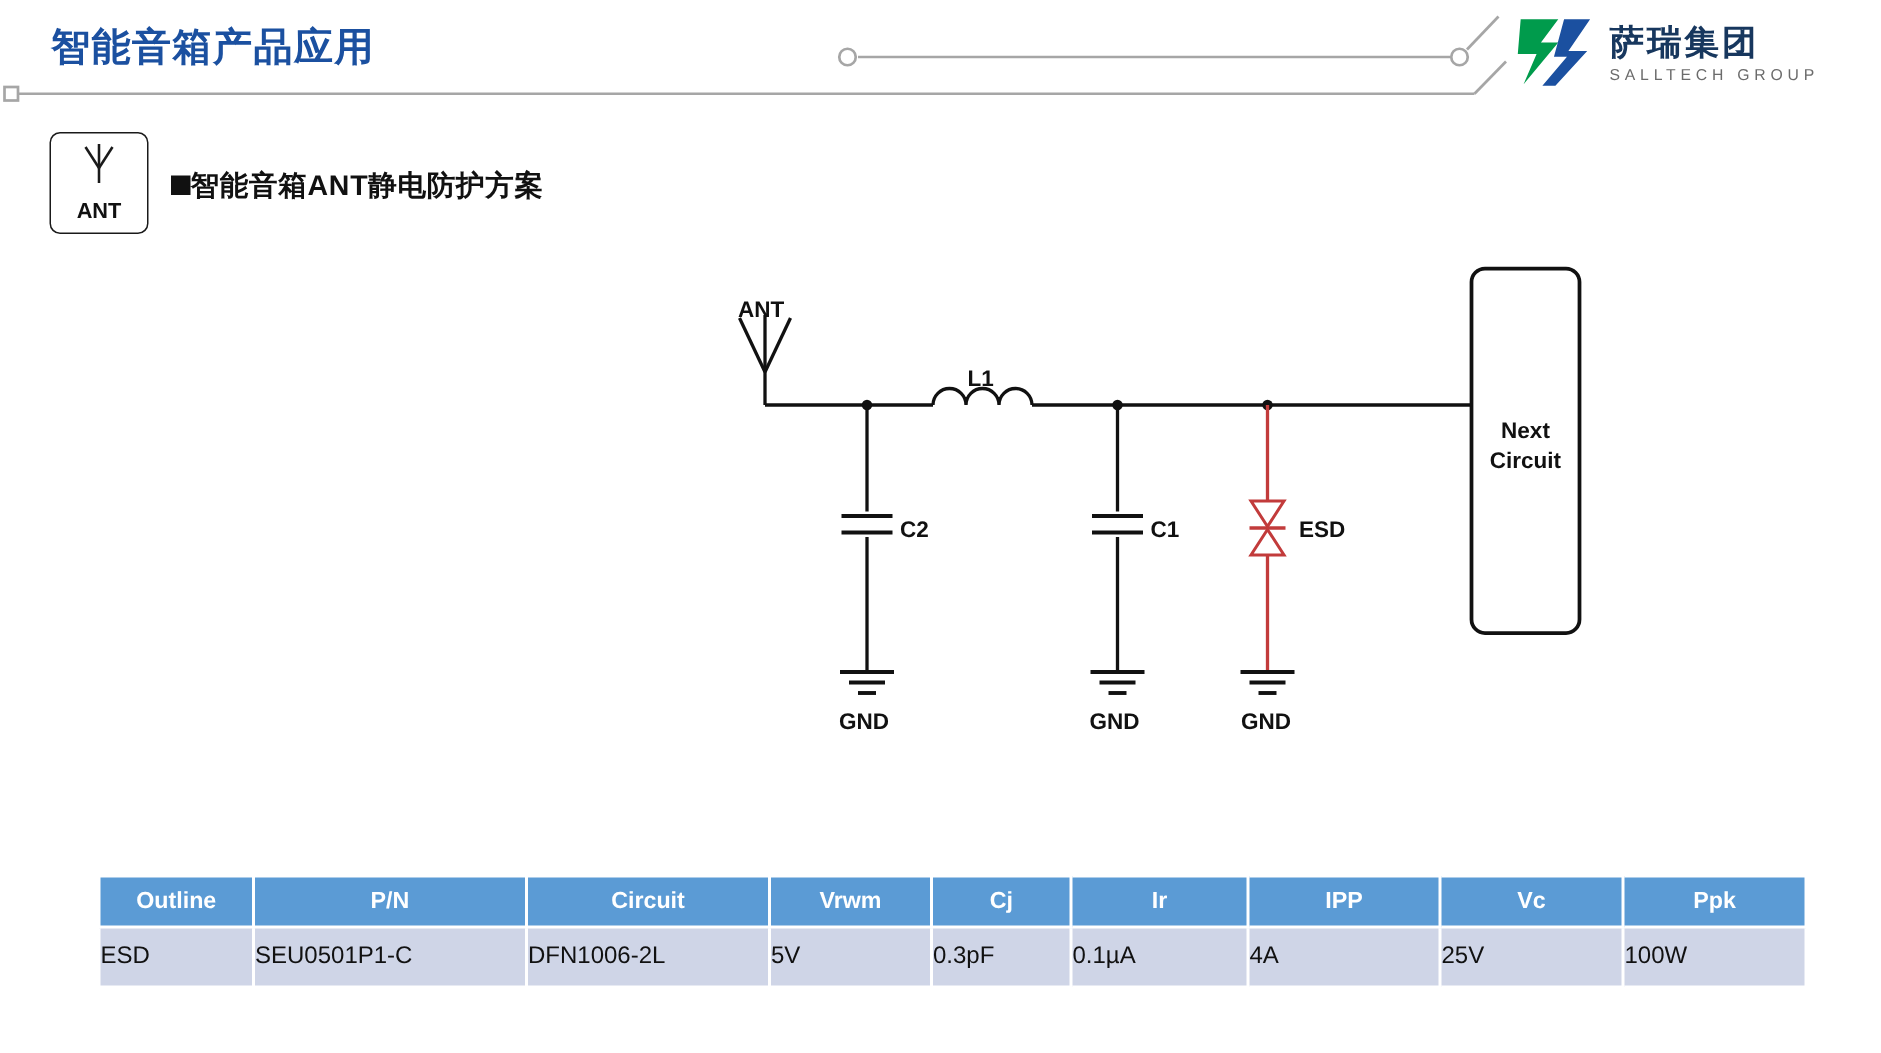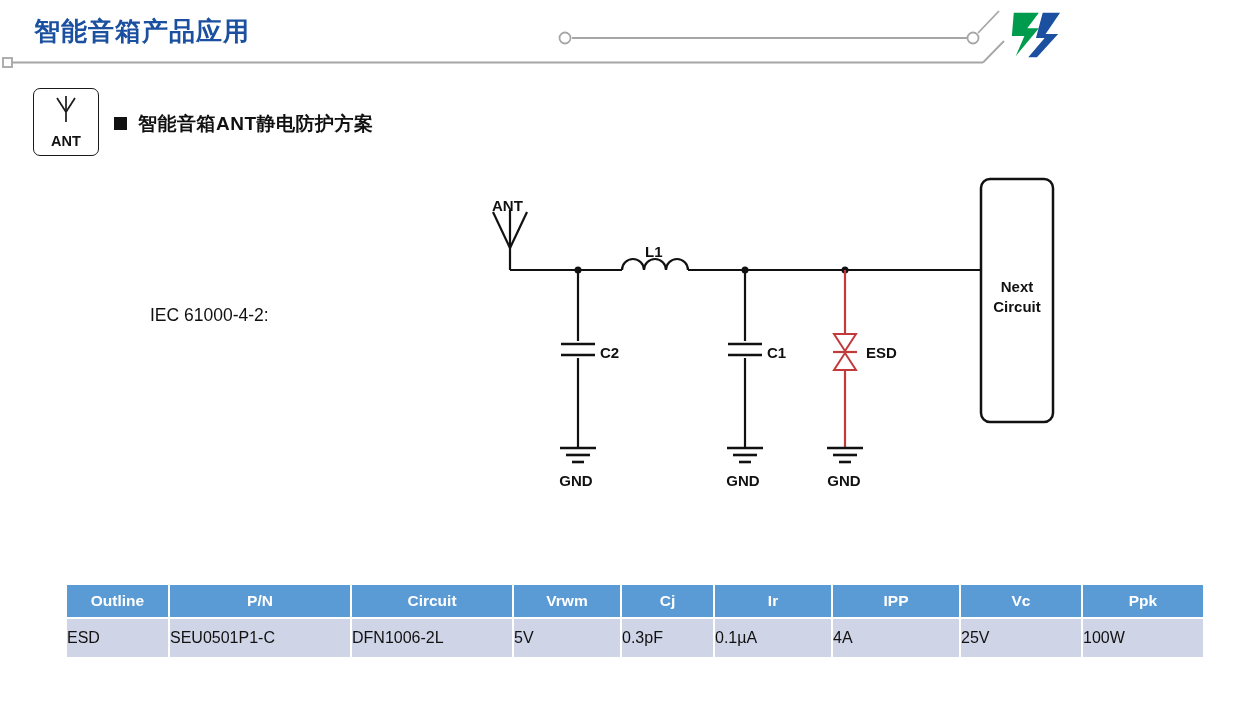--- a/index.html
+++ b/index.html
@@ -15,21 +15,21 @@
 
   .logo { left:1006px; top:8px; display:flex; align-items:center; gap:9px; }
   .logo-cn { font-size:23px; font-weight:bold; color:#17375E; letter-spacing:2px; line-height:26px; }
   .logo-en { font-size:10.5px; color:#6b6b6b; letter-spacing:3.2px; margin-top:3px; }
 
   .ant-box { left:33px; top:88px; width:66px; height:68px; border:1.5px solid #1a1a1a; border-radius:7px;
              display:flex; flex-direction:column; align-items:center; justify-content:space-between; padding:5px 0 6px; background:#fff; }
   .ant-glyph line { stroke:#1a1a1a; stroke-width:1.7px; }
   .ant-box-label { font-size:14.5px; font-weight:600; color:#111; }
 
-  .section-heading { left:114px; top:111px; display:flex; align-items:flex-start; gap:11px; }
+  .section-heading { left:114px; top:111px; display:flex; align-items:flex-start; }
   .bullet { width:13px; height:13px; background:#111; margin-top:6px; flex:0 0 auto; }
   .heading-text { font-size:19px; font-weight:bold; color:#111; letter-spacing:0.5px; }
 
   .iec-note { left:150px; top:299px; font-size:17.5px; color:#111; line-height:33px; }
 
   .circuit { left:0; top:160px; }
   .circuit line, .circuit path { stroke:#111; stroke-width:2.2px; fill:none; }
   .circuit .plate line, .circuit line.plate { stroke-width:2.6px; }
   .circuit .dot { fill:#111; stroke:none; }
   .circuit .esd line { stroke:#C23B3B; }
@@ -58,38 +58,41 @@
     <rect x="3" y="58" width="9" height="9"></rect>
     <line x1="12" y1="62.5" x2="983" y2="62.5"></line>
     <line x1="983" y1="62.5" x2="1004" y2="41"></line>
   </svg>
 
   <div class="abs logo">
     <svg width="58" height="54" viewBox="0 0 60 56">
       <polygon points="8,5 34,5 22,21 34,21 10,50 19,29 6,29" fill="#009B4C"></polygon>
       <polygon points="38,5 56,5 41,27 54,27 32,51 23,51 40,31 31,31" fill="#1B50A0"></polygon>
     </svg>
+    <div class="logo-text">
+      <div class="logo-cn">萨瑞集团</div>
+      <div class="logo-en">SALLTECH GROUP</div>
+    </div>
   </div>
 
   <div class="abs ant-box">
     <svg class="ant-glyph" width="32" height="30" viewBox="0 0 32 30">
       <line x1="7" y1="4" x2="16" y2="18"></line>
       <line x1="25" y1="4" x2="16" y2="18"></line>
       <line x1="16" y1="2" x2="16" y2="28"></line>
     </svg>
     <div class="ant-box-label">ANT</div>
   </div>
 
   <div class="abs section-heading">
     <span class="bullet"></span>
     <span class="heading-text">智能音箱ANT静电防护方案</span>
   </div>
 
   <div class="abs iec-note">
-    <div>IEC 61000-4-2:</div>
   </div>
 
   <svg class="abs circuit" style="left:0;top:160px;" width="1254" height="430" viewBox="0 160 1254 430">
 
     <g>
       <line x1="510" y1="270" x2="622" y2="270"></line>
       <line x1="688" y1="270" x2="980" y2="270"></line>
     </g>
 
     <g>

